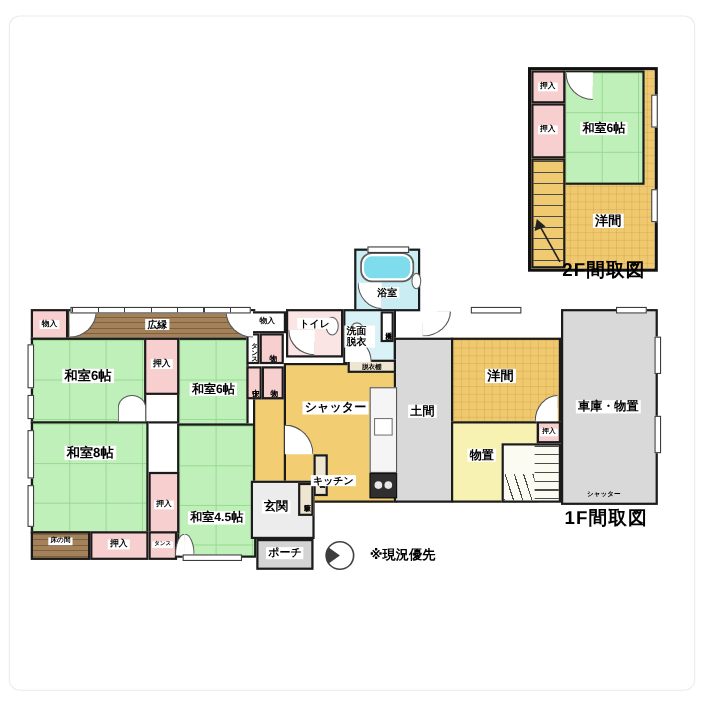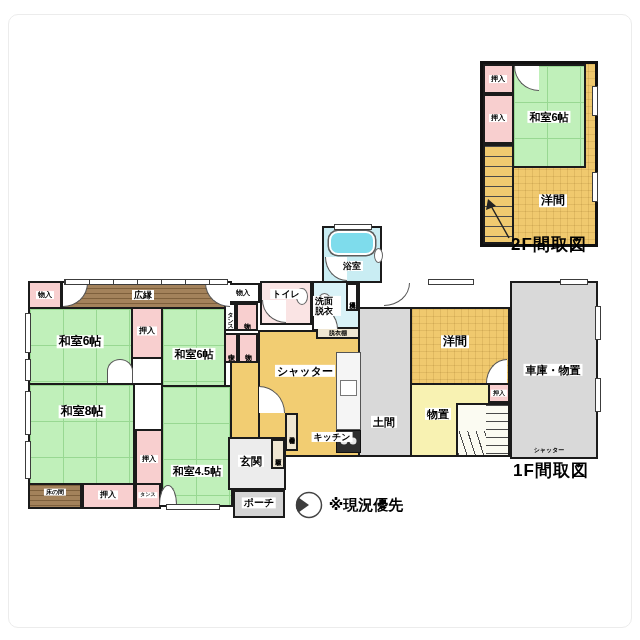--- a/index.html
+++ b/index.html
@@ -29,21 +29,21 @@
   .lgray { background:#ececec; }
   .mgray { background:#d4d4d4; }
   .white { background:#fff; }
   .tan { background:#efe6d2; }
   .lbl { position:absolute; transform:translate(-50%,-50%); background:#fff; padding:0 2px;
          font-weight:bold; color:#000; white-space:nowrap; line-height:1.12; z-index:30; }
   .nobg { background:transparent; padding:0; }
   .wrap { white-space:normal; width:28px; }
   .s5{font-size:5px;} .s6{font-size:6px;} .s7{font-size:7px;} .s8{font-size:8px;}
   .s9{font-size:9px;} .s10{font-size:10px;} .s11{font-size:11px;} .s12{font-size:12px;}
-  .s15{font-size:15px;text-align:right;} .s17{font-size:17px; letter-spacing:1px;}
+  .s15{font-size:12px;text-align:right;} .s17{font-size:17px; letter-spacing:1px;}
   .vbox { position:absolute; border:2px solid #1b1b1b; display:flex; align-items:center;
           justify-content:center; writing-mode:vertical-rl; text-orientation:upright;
           font-weight:bold; color:#000; z-index:12; overflow:hidden; }
   .win { position:absolute; background:#fff; border:1px solid #3c3c3c; z-index:20; }
   .ticks { background-image:repeating-linear-gradient(90deg,#3c3c3c 0 1px,transparent 1px 24px); }
   .arc { position:absolute; background:#fff; z-index:15; }
   .arc-tl { border-top:1.5px solid #555; border-left:1.5px solid #555; border-radius:100% 0 0 0; }
   .arc-tr { border-top:1.5px solid #555; border-right:1.5px solid #555; border-radius:0 100% 0 0; }
   .arc-bl { border-bottom:1.5px solid #555; border-left:1.5px solid #555; border-radius:0 0 0 100%; }
   .arc-br { border-bottom:1.5px solid #555; border-right:1.5px solid #555; border-radius:0 0 100% 0; }
@@ -160,24 +160,24 @@
   <div class="lbl s12" style="left:80px;top:342px;">和室6帖</div>
   <div class="lbl s8" style="left:147px;top:331px;">押入</div>
   <div class="lbl s11" style="left:194px;top:354px;">和室6帖</div>
   <div class="lbl s12" style="left:82px;top:412px;text-align:right;">和室8帖</div>
   <div class="lbl s6" style="left:55px;top:492px;">床の間</div>
   <div class="lbl s8" style="left:108px;top:495px;">押入</div>
   <div class="lbl s5" style="left:148px;top:495px;">タンス</div>
   <div class="lbl s7" style="left:149px;top:459px;">押入</div>
   <div class="lbl s11" style="left:197px;top:471px;">和室4.5帖</div>
   <div class="lbl s11" style="left:305px;top:371px;">シャッター</div>
-  <div class="lbl s9" style="left:332px;top:437px;">キッチン</div>
+  <div class="lbl s9" style="left:303px;top:437px;">キッチン</div>
   <div class="lbl s11" style="left:251px;top:461px;">玄関</div>
   <div class="lbl s10" style="left:259px;top:503px;">ポーチ</div>
-  <div class="lbl s11" style="left:384px;top:374px;margin-top:48px;">土間</div>
+  <div class="lbl s11" style="left:384px;top:374px;">土間</div>
   <div class="lbl s12" style="left:455px;top:342px;">洋間</div>
   <div class="lbl s11" style="left:438px;top:414px;">物置</div>
   <div class="lbl s6" style="left:499px;top:393px;">押入</div>
   <div class="lbl s11" style="left:553px;top:370px;">車庫・物置</div>
   <div class="lbl s6 nobg" style="left:549px;top:450px;">シャッター</div>
   <div class="lbl s17 nobg" style="left:551px;top:471px;">1F間取図</div>
 
   <div style="position:absolute;left:480px;top:61px;width:118px;height:186px;border:3px solid #111;background:#fff;"></div>
   <div class="ygrid" style="position:absolute;left:483px;top:64px;width:112px;height:180px;"></div>
   <div class="rm tatami" style="left:512px;top:64px;width:74px;height:104px;"></div>

